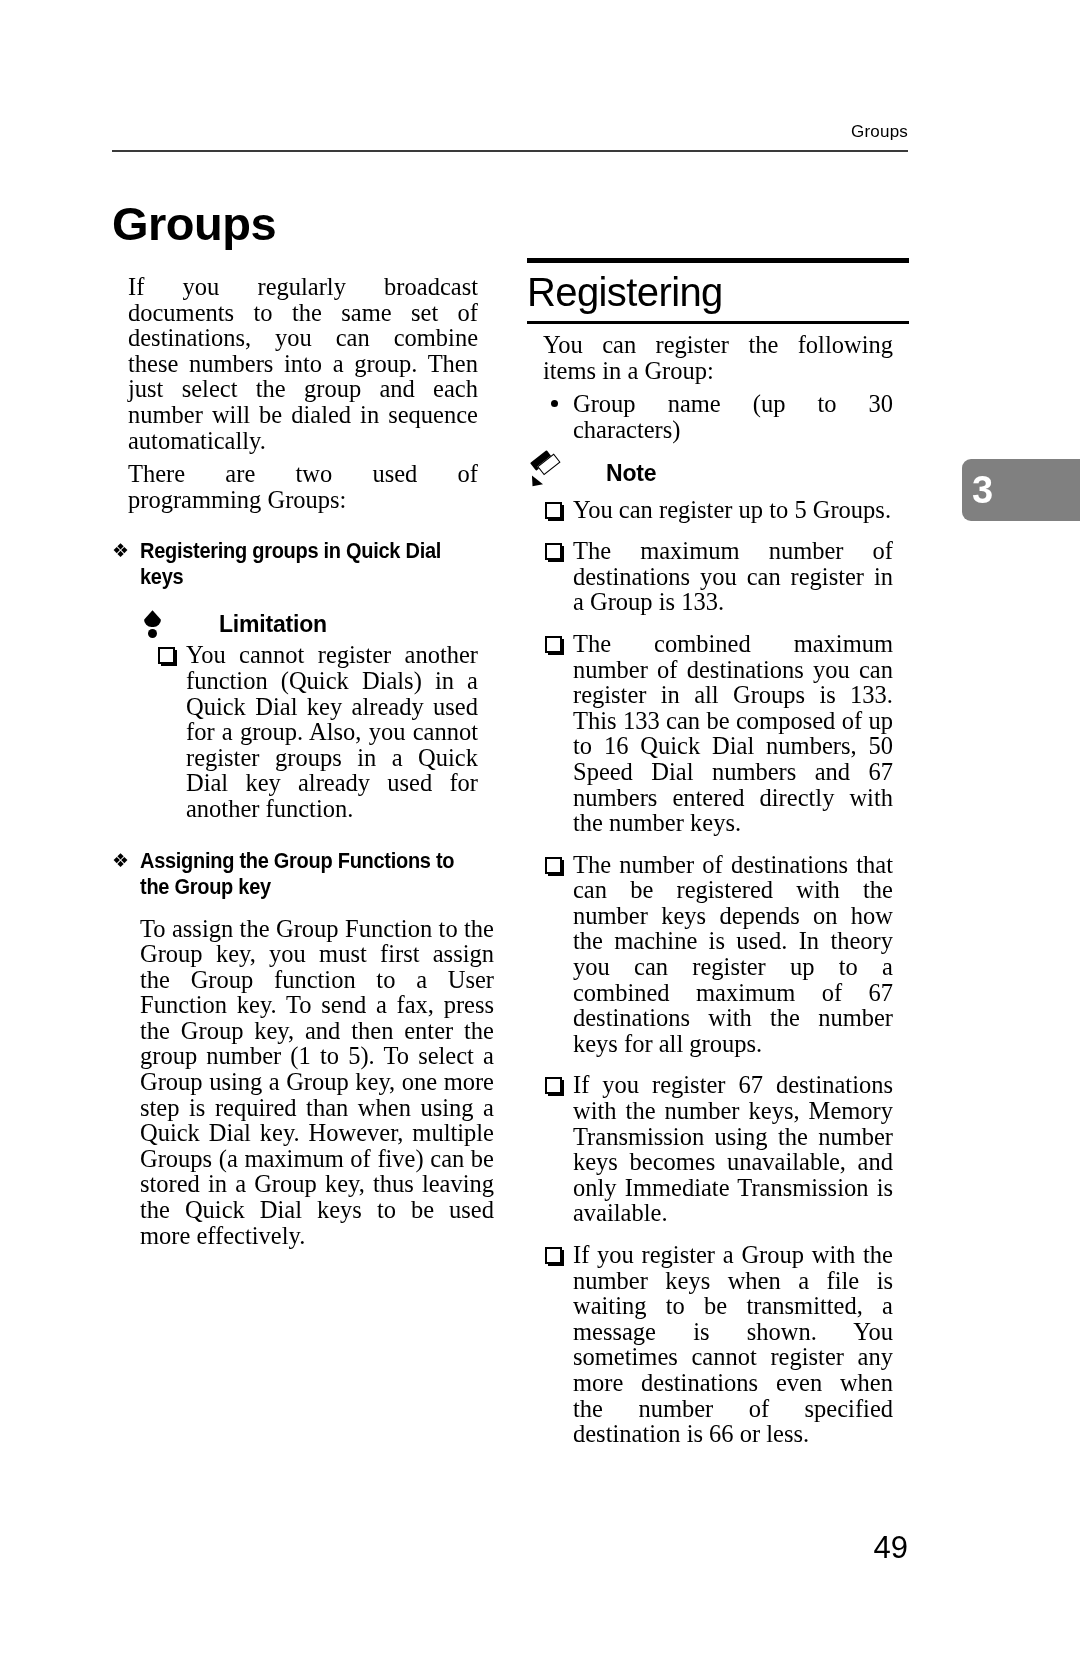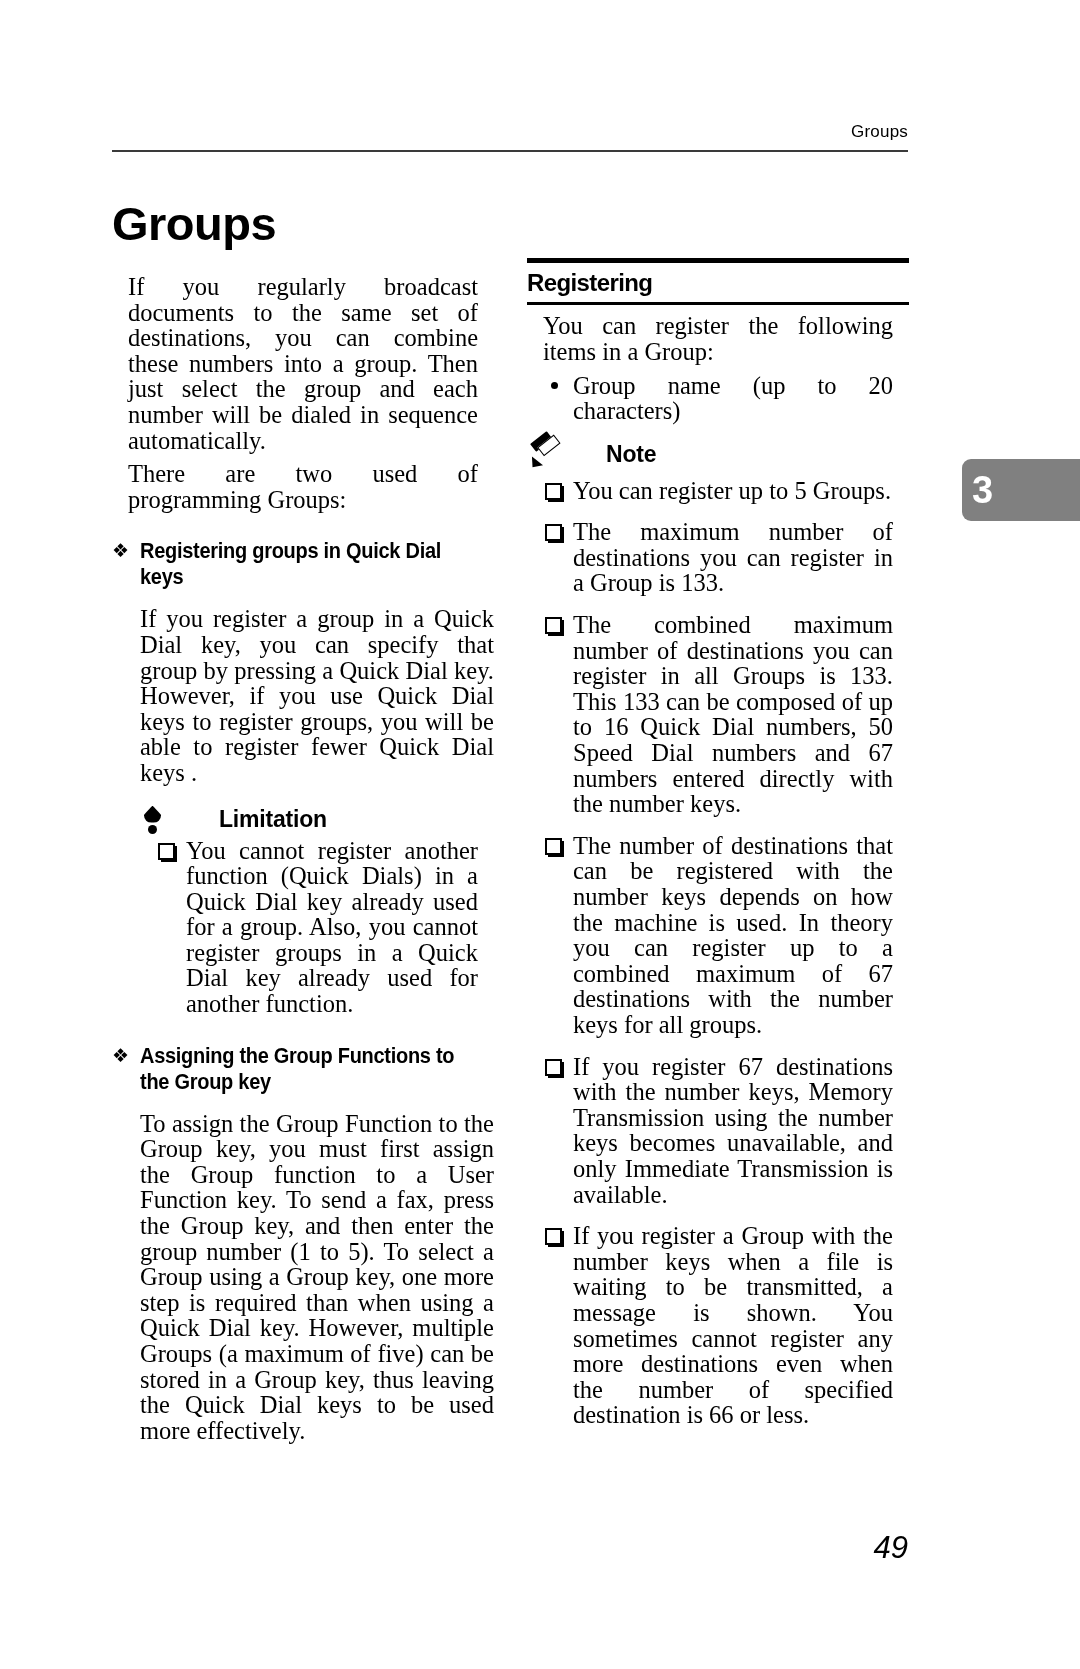--- a/index.html
+++ b/index.html
@@ -240,38 +240,37 @@
     background: #000;
   }
   .rule-thin {
     width: 382px;
     height: 3px;
     background: #000;
     margin-top: 2px;
   }
   .sec-head {
     font-family: "Liberation Sans", sans-serif;
-    font-weight: bold;
-    font-size: 24px;
+    font-weight: normal;
+    font-size: 40px;
     letter-spacing: -0.6px;
     line-height: 1.18;
     padding: 6px 0 3px 0;
   }
 
   
   .folio {
     position: absolute;
     left: 112px;
     top: 1530px;
     width: 796px;
     text-align: right;
     font-family: "Liberation Sans", sans-serif;
     font-size: 31px;
     letter-spacing: 0px;
-    font-style: italic;
   }
 </style>
 </head>
 <body>
 
 <div class="page">
 
   <div class="running-head">Groups</div>
   <div class="head-rule"></div>
 
@@ -283,21 +282,20 @@
 
   <div class="col col-left">
 
     <p class="body">If you regularly broadcast documents to the same set of destinations, you can combine these numbers into a group. Then just select the group and each number will be dialed in sequence automatically.</p>
     <p class="body gap">There are two used of programming Groups:</p>
 
     <div class="dia-head">
       <span class="glyph">❖</span>
       <span class="txt">Registering groups in Quick Dial keys</span>
     </div>
-    <p class="body sub-para">If you register a group in a Quick Dial key, you can specify that group by pressing a Quick Dial key. However, if you use Quick Dial keys to register groups, you will be able to register fewer Quick Dial keys .</p>
 
     <div class="sub-para">
       <div class="icon-head">
         <span class="ic ic-bulb">
           <span class="drop"></span>
             <span class="dot"></span>
         </span>
         <span class="lbl">Limitation</span>
       </div>
       <p class="sq-item">
@@ -319,21 +317,21 @@
     <div class="sec-head-wrap">
       <div class="rule-thick"></div>
       <div class="sec-head">Registering</div>
       <div class="rule-thin"></div>
     </div>
 
     <p class="body" style="margin-top:8px">You can register the following items in a Group:</p>
 
     <p class="dot-item">
       <span class="dt"></span>
-      <span>Group name (up to 20 characters)</span>
+      <span>Group name (up to 30 characters)</span>
     </p>
 
 
     <div class="icon-head tight">
       <span class="ic ic-pencil">
         <span class="body-p"></span>
           <span class="edge"></span>
           <span class="tip"></span>
       </span>
       <span class="lbl">Note</span>

